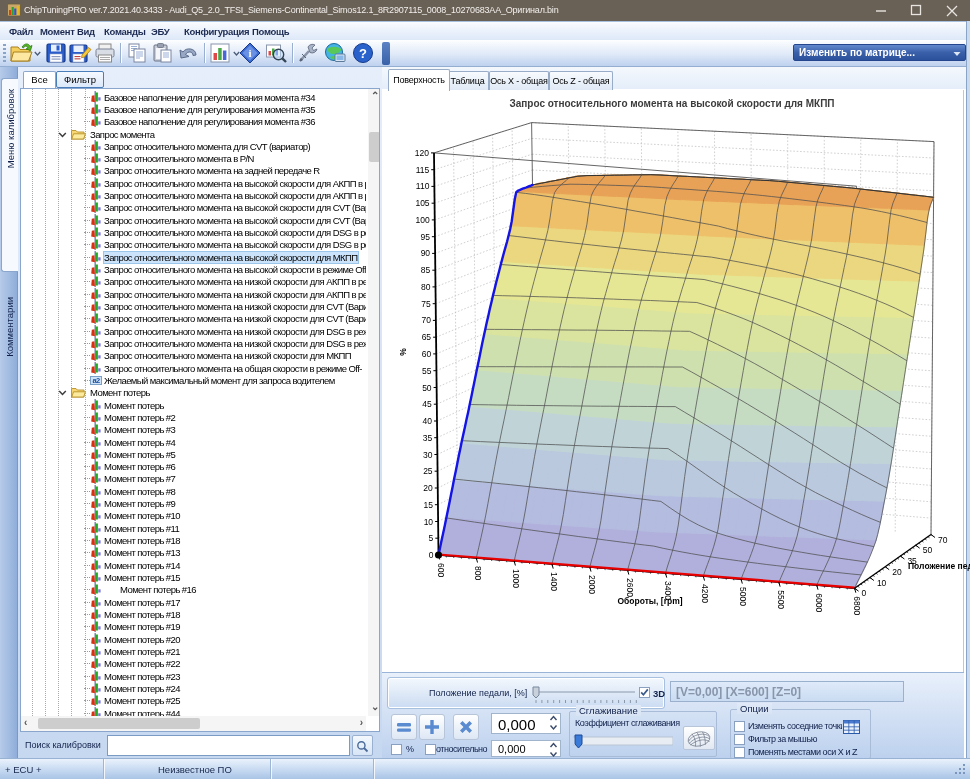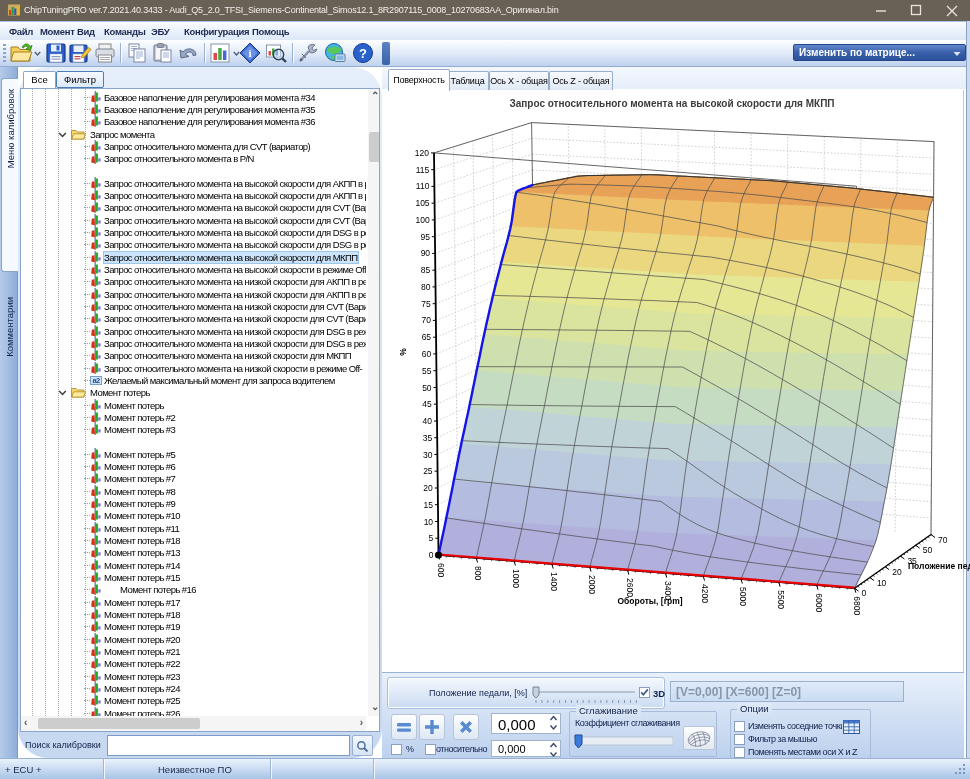--- a/index.html
+++ b/index.html
@@ -16,21 +16,21 @@
 .tsep { position:absolute; top:3px; width:1px; height:20px; background:#9ab0d0; box-shadow:1px 0 0 #fff; }
 #grip { position:absolute; left:3px; top:4px; width:3px; height:19px; background-image:repeating-linear-gradient(#8aa4c8 0 2px, transparent 2px 4px); }
 #matbtn { position:absolute; left:793px; top:44px; width:173px; height:17px; padding-right:45px; background:linear-gradient(#6288cc,#3a60aa 50%,#2c519c); border:1px solid #24468c; border-radius:2px; color:#fff; font-size:10px; font-weight:bold; text-align:center; line-height:16px; }
 #matbtn svg { position:absolute; right:4px; top:6px; }
 
 #sidebar { position:absolute; left:0; top:67px; width:18px; height:691px; background:linear-gradient(90deg,#b7cbea,#8fadda); border-right:1px solid #7b99c8; }
 #vtab1 { position:absolute; left:1px; top:11px; width:17px; height:194px; background:#f6f9fd; border:1px solid #8aa6cc; border-right:none; border-radius:3px 0 0 3px; }
 #vtab1 span, #vtab2 span { position:absolute; left:3px; top:10px; font-size:9.5px; color:#10204a; writing-mode:vertical-rl; transform:rotate(180deg); white-space:nowrap; }
 #vtab2 { position:absolute; left:1px; top:220px; width:17px; height:120px; }
 
-#leftpanel { position:absolute; left:18px; top:67px; width:364px; height:691px; background:#cBDAF2; background:linear-gradient(#e6eefb,#c6d8f0);border-radius:30px; }
+#leftpanel { position:absolute; left:18px; top:67px; width:364px; height:691px; background:#cBDAF2; background:linear-gradient(#e6eefb,#c6d8f0); }
 .ltab { position:absolute; top:4px; font-size:9.5px; color:#000; text-align:center; }
 #tab-vse { left:5px; width:33px; height:17px; background:#fff; border:1px solid #8aa6cc; border-bottom:none; border-radius:2px 2px 0 0; line-height:16px; }
 #tab-filtr { left:38px; width:48px; height:17px; background:linear-gradient(#f5f9ff,#dce9fa); border:1px solid #4a7ebb; border-radius:2px; line-height:15px; }
 #treebox { position:absolute; left:2px; top:21px; width:360px; height:644px; background:#fff; border:1px solid #8aa6cc; overflow:hidden; }
 #tree { position:absolute; left:0; top:0; width:345px; height:627px; overflow:hidden; }
 .trow { position:absolute; left:0; width:345px; height:12.3px; font-size:9.5px; letter-spacing:-0.58px; white-space:nowrap; }
 .tt { position:absolute; top:1px; color:#000; }
 .tt.sel { background:#cbe3fb; outline:1px solid #9cc5ea; }
 .stub { position:absolute; left:63px; top:6px; width:6px; border-top:1px dotted #9a9a9a; }
 .vguide { position:absolute; top:0; height:627px; border-left:1px dotted #aaa; }
@@ -296,20 +296,30 @@
         <div class="trow" style="top:50.8px">
           <span class="stub"></span>
           <span style="position:absolute;left:69px;top:0px"><svg class="ti" width="12" height="12" viewBox="0 0 12 12">
               <line x1="5.2" y1="0" x2="5.2" y2="12" stroke="#8a93b8" stroke-width="1.6"></line>
               <path d="M1.2 10.5 L1.8 4.8 L4.4 4.2 L4.9 11.2 Z" fill="#d93010"></path>
               <rect x="5.3" y="1.5" width="2.6" height="9" fill="#22aa22"></rect>
               <rect x="8.2" y="6.3" width="2.4" height="3.2" fill="#7a7ad0"></rect>
             </svg></span>
           <span class="tt" style="left:83px">Запрос относительного момента для CVT (вариатор)</span>
         </div>
+        <div class="trow" style="top:75.4px">
+          <span class="stub"></span>
+          <span style="position:absolute;left:69px;top:0px"><svg class="ti" width="12" height="12" viewBox="0 0 12 12">
+              <line x1="5.2" y1="0" x2="5.2" y2="12" stroke="#8a93b8" stroke-width="1.6"></line>
+              <path d="M1.2 10.5 L1.8 4.8 L4.4 4.2 L4.9 11.2 Z" fill="#d93010"></path>
+              <rect x="5.3" y="1.5" width="2.6" height="9" fill="#22aa22"></rect>
+              <rect x="8.2" y="6.3" width="2.4" height="3.2" fill="#7a7ad0"></rect>
+            </svg></span>
+          <span class="tt" style="left:83px">Запрос относительного момента на задней передаче R</span>
+        </div>
         <div class="trow" style="top:87.7px">
           <span class="stub"></span>
           <span style="position:absolute;left:69px;top:0px"><svg class="ti" width="12" height="12" viewBox="0 0 12 12">
               <line x1="5.2" y1="0" x2="5.2" y2="12" stroke="#8a93b8" stroke-width="1.6"></line>
               <path d="M1.2 10.5 L1.8 4.8 L4.4 4.2 L4.9 11.2 Z" fill="#d93010"></path>
               <rect x="5.3" y="1.5" width="2.6" height="9" fill="#22aa22"></rect>
               <rect x="8.2" y="6.3" width="2.4" height="3.2" fill="#7a7ad0"></rect>
             </svg></span>
           <span class="tt" style="left:83px">Запрос относительного момента на высокой скорости для АКПП в ре</span>
         </div>
@@ -454,21 +464,21 @@
           <span class="tt" style="left:83px">Запрос относительного момента на низкой скорости для МКПП</span>
         </div>
         <div class="trow" style="top:272.5px">
           <span class="stub"></span>
           <span style="position:absolute;left:69px;top:0px"><svg class="ti" width="12" height="12" viewBox="0 0 12 12">
               <line x1="5.2" y1="0" x2="5.2" y2="12" stroke="#8a93b8" stroke-width="1.6"></line>
               <path d="M1.2 10.5 L1.8 4.8 L4.4 4.2 L4.9 11.2 Z" fill="#d93010"></path>
               <rect x="5.3" y="1.5" width="2.6" height="9" fill="#22aa22"></rect>
               <rect x="8.2" y="6.3" width="2.4" height="3.2" fill="#7a7ad0"></rect>
             </svg></span>
-          <span class="tt" style="left:83px">Запрос относительного момента на низкой скорости в режиме Off-</span>
+          <span class="tt" style="left:83px">Запрос относительного момента на общая скорости в режиме Off-</span>
         </div>
         <div class="trow" style="top:284.9px">
           <span class="stub"></span>
           <span style="position:absolute;left:69px;top:0px"><svg class="ti" width="12" height="12" viewBox="0 0 12 12">
               <rect x="0.5" y="2.5" width="11" height="8" fill="#cfe2f6" stroke="#7aa0c8" stroke-width="1"></rect>
               <text x="6" y="9.3" font-size="7.5" font-weight="bold" fill="#1b50a0" text-anchor="middle" font-family="Liberation Sans">a2</text>
             </svg></span>
           <span class="tt" style="left:83px">Желаемый максимальный момент для запроса водителем</span>
         </div>
         <div class="trow" style="top:297.2px">
@@ -504,20 +514,30 @@
         <div class="trow" style="top:334.1px">
           <span class="stub"></span>
           <span style="position:absolute;left:69px;top:0px"><svg class="ti" width="12" height="12" viewBox="0 0 12 12">
               <line x1="5.2" y1="0" x2="5.2" y2="12" stroke="#8a93b8" stroke-width="1.6"></line>
               <path d="M1.2 10.5 L1.8 4.8 L4.4 4.2 L4.9 11.2 Z" fill="#d93010"></path>
               <rect x="5.3" y="1.5" width="2.6" height="9" fill="#22aa22"></rect>
               <rect x="8.2" y="6.3" width="2.4" height="3.2" fill="#7a7ad0"></rect>
             </svg></span>
           <span class="tt" style="left:83px">Момент потерь #3</span>
         </div>
+        <div class="trow" style="top:346.5px">
+          <span class="stub"></span>
+          <span style="position:absolute;left:69px;top:0px"><svg class="ti" width="12" height="12" viewBox="0 0 12 12">
+              <line x1="5.2" y1="0" x2="5.2" y2="12" stroke="#8a93b8" stroke-width="1.6"></line>
+              <path d="M1.2 10.5 L1.8 4.8 L4.4 4.2 L4.9 11.2 Z" fill="#d93010"></path>
+              <rect x="5.3" y="1.5" width="2.6" height="9" fill="#22aa22"></rect>
+              <rect x="8.2" y="6.3" width="2.4" height="3.2" fill="#7a7ad0"></rect>
+            </svg></span>
+          <span class="tt" style="left:83px">Момент потерь #4</span>
+        </div>
         <div class="trow" style="top:358.8px">
           <span class="stub"></span>
           <span style="position:absolute;left:69px;top:0px"><svg class="ti" width="12" height="12" viewBox="0 0 12 12">
               <line x1="5.2" y1="0" x2="5.2" y2="12" stroke="#8a93b8" stroke-width="1.6"></line>
               <path d="M1.2 10.5 L1.8 4.8 L4.4 4.2 L4.9 11.2 Z" fill="#d93010"></path>
               <rect x="5.3" y="1.5" width="2.6" height="9" fill="#22aa22"></rect>
               <rect x="8.2" y="6.3" width="2.4" height="3.2" fill="#7a7ad0"></rect>
             </svg></span>
           <span class="tt" style="left:83px">Момент потерь #5</span>
         </div>
@@ -722,21 +742,21 @@
           <span class="tt" style="left:83px">Момент потерь #25</span>
         </div>
         <div class="trow" style="top:617.5px">
           <span class="stub"></span>
           <span style="position:absolute;left:69px;top:0px"><svg class="ti" width="12" height="12" viewBox="0 0 12 12">
               <line x1="5.2" y1="0" x2="5.2" y2="12" stroke="#8a93b8" stroke-width="1.6"></line>
               <path d="M1.2 10.5 L1.8 4.8 L4.4 4.2 L4.9 11.2 Z" fill="#d93010"></path>
               <rect x="5.3" y="1.5" width="2.6" height="9" fill="#22aa22"></rect>
               <rect x="8.2" y="6.3" width="2.4" height="3.2" fill="#7a7ad0"></rect>
             </svg></span>
-          <span class="tt" style="left:83px">Момент потерь #26</span>
+          <span class="tt" style="left:83px">Момент потерь #44</span>
         </div>
     </div>
     <div id="vscroll">
         <span class="sarr" style="left:3px;top:1px">⌃</span>
         <span class="sarr" style="left:3px;top:612px">⌄</span>
         <div id="vthumb"></div>
       </div>
     <div id="hscroll">
         <span class="sarr" style="left:3px;top:1px">‹</span>
         <span class="sarr" style="right:3px;top:1px">›</span>

